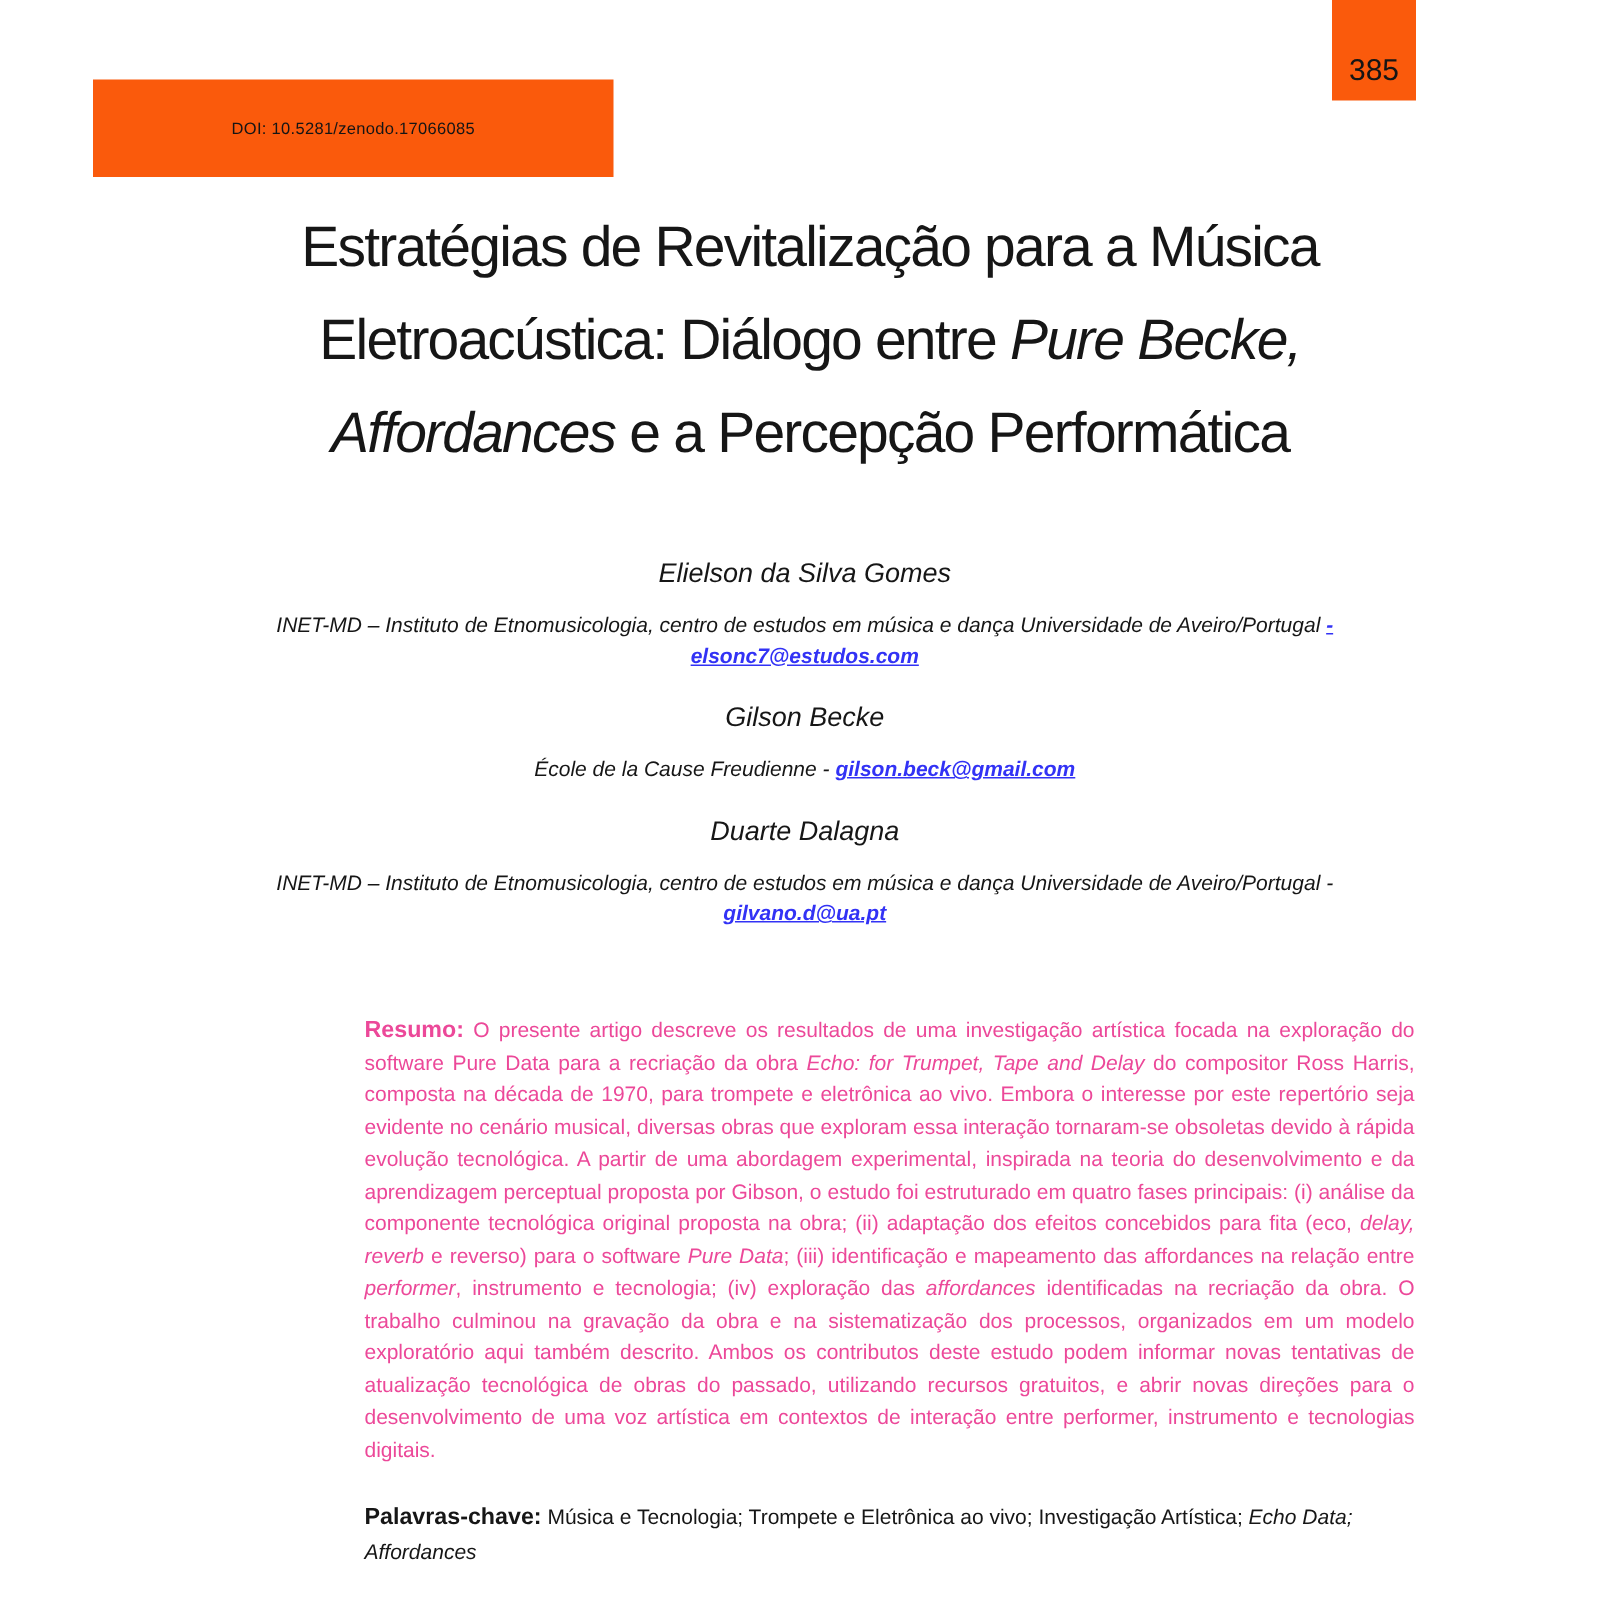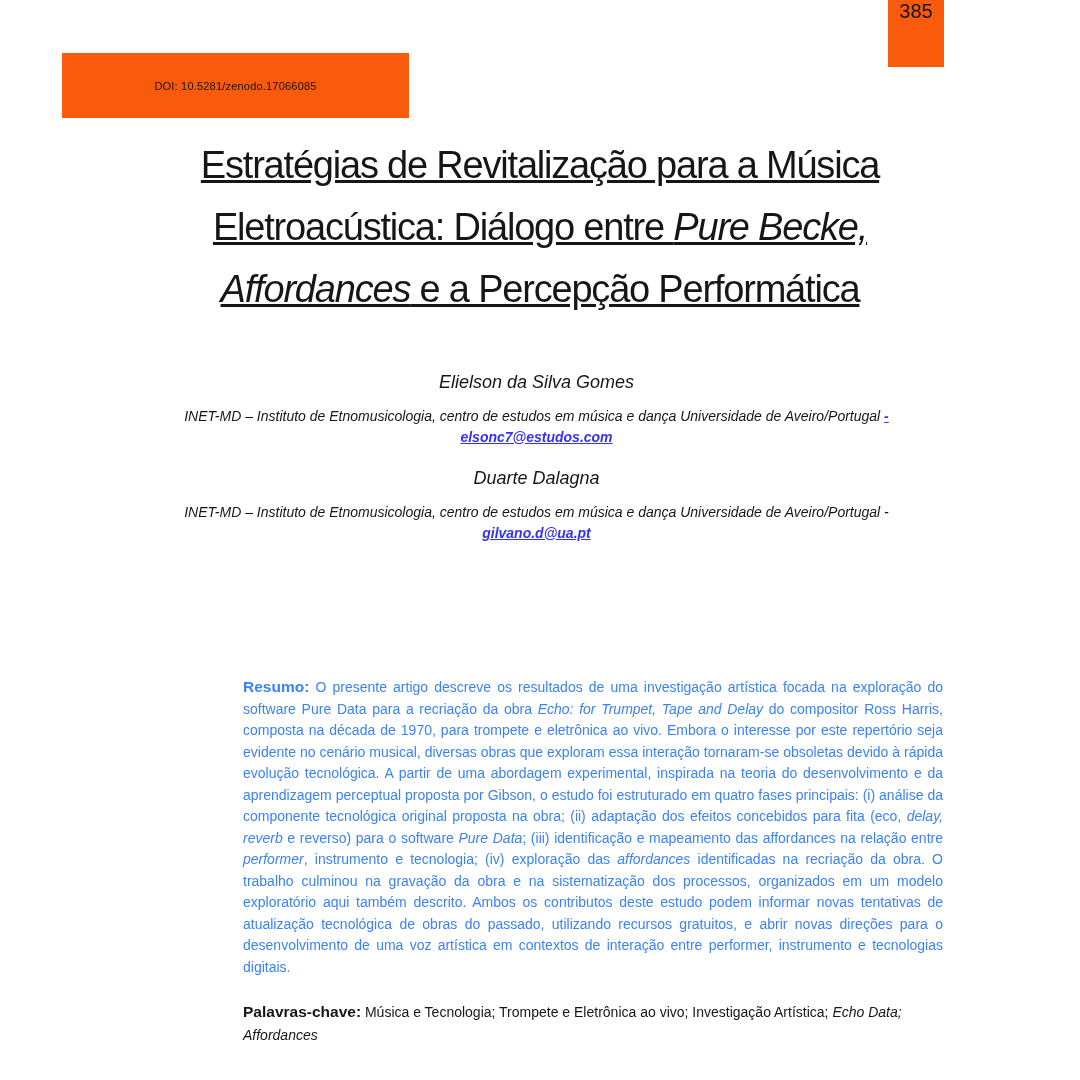--- a/index.html
+++ b/index.html
@@ -9,37 +9,37 @@
     overflow:hidden;
   }
   .badge{background:var(--orange,#FA5A0C);color:#151515;}
   .doi-box{
     position:absolute;left:62px;top:53px;width:347px;height:65px;
     display:flex;align-items:center;justify-content:center;
     font-size:11px;letter-spacing:0.2px;
   }
   .pagenum-box{
     position:absolute;left:888px;top:0;width:56px;height:67px;
-    display:flex;align-items:flex-start;justify-content:center;
+    display:flex;align-items:flex-end;justify-content:center;
     padding-bottom:8px;box-sizing:border-box;font-size:20px;
   }
   .title{
     position:absolute;top:134px;left:40px;right:40px;margin:0;
     text-align:center;font-weight:normal;font-size:38px;line-height:62px;
-    letter-spacing:-1.2px;font-stretch:condensed;color:#161616;text-decoration:underline;
+    letter-spacing:-1.2px;font-stretch:condensed;color:#161616;
   }
   .i{font-style:italic;}
   .lnk{color:var(--link,#3232F5);text-decoration:underline;font-weight:bold;}
   .authors{position:absolute;top:371px;left:130px;right:137px;text-align:right;}
   .author{margin-bottom:20px;text-align:center;}
   .author-name{font-size:18px;font-style:italic;line-height:23px;color:#161616;}
   .author-aff{font-size:14px;font-style:italic;line-height:20.5px;color:#161616;margin-top:12px;}
   .abstract{
     position:absolute;top:676px;left:243px;width:700px;margin:0;
-    font-size:14px;line-height:21.5px;text-align:justify;color:#3b82f6;
+    font-size:14px;line-height:21.5px;text-align:justify;color:#ec4899;
   }
   .abstract .label,.keywords .label{font-weight:bold;font-size:15.5px;}
   .keywords{
     position:absolute;top:1000px;left:243px;width:712px;margin:0;
     font-size:14px;line-height:23px;text-align:left;color:#161616;
   }
 </style>
 </head>
 <body>
 
@@ -55,20 +55,24 @@
 
   <h1 class="title"><span>Estratégias de Revitalização para a Música</span><br><span>Eletroacústica: Diálogo entre </span><span class="i">Pure Becke,</span><br><span class="i">Affordances</span><span> e a Percepção Performática</span></h1>
 
   <div class="authors">
 
     <div class="author">
       <div class="author-name">Elielson da Silva Gomes</div>
       <div class="author-aff"><span>INET-MD – Instituto de Etnomusicologia, centro de estudos em música e dança Universidade de Aveiro/Portugal </span><span class="lnk">-</span><br><span class="lnk">elsonc7@estudos.com</span></div>
     </div>
 
+    <div class="author">
+      <div class="author-name">Gilson Becke</div>
+      <div class="author-aff"><span>École de la Cause Freudienne - </span><span class="lnk">gilson.beck@gmail.com</span></div>
+    </div>
 
     <div class="author">
       <div class="author-name">Duarte Dalagna</div>
       <div class="author-aff"><span>INET-MD – Instituto de Etnomusicologia, centro de estudos em música e dança Universidade de Aveiro/Portugal -</span><br><span class="lnk">gilvano.d@ua.pt</span></div>
     </div>
 
 
   </div>
 
   <p class="abstract"><b class="label">Resumo:</b><span><span> O presente artigo descreve os resultados de uma investigação artística focada na exploração do software Pure Data para a recriação da obra </span><span class="i">Echo: for Trumpet, Tape and Delay</span><span> do compositor Ross Harris, composta na década de 1970, para trompete e eletrônica ao vivo. Embora o interesse por este repertório seja evidente no cenário musical, diversas obras que exploram essa interação tornaram-se obsoletas devido à rápida evolução tecnológica. A partir de uma abordagem experimental, inspirada na teoria do desenvolvimento e da aprendizagem perceptual proposta por Gibson, o estudo foi estruturado em quatro fases principais: (i) análise da componente tecnológica original proposta na obra; (ii) adaptação dos efeitos concebidos para fita (eco, </span><span class="i">delay, reverb</span><span> e reverso) para o software </span><span class="i">Pure Data</span><span>; (iii) identificação e mapeamento das affordances na relação entre </span><span class="i">performer</span><span>, instrumento e tecnologia; (iv) exploração das </span><span class="i">affordances</span><span> identificadas na recriação da obra. O trabalho culminou na gravação da obra e na sistematização dos processos, organizados em um modelo exploratório aqui também descrito. Ambos os contributos deste estudo podem informar novas tentativas de atualização tecnológica de obras do passado, utilizando recursos gratuitos, e abrir novas direções para o desenvolvimento de uma voz artística em contextos de interação entre performer, instrumento e tecnologias digitais.</span></span></p>

